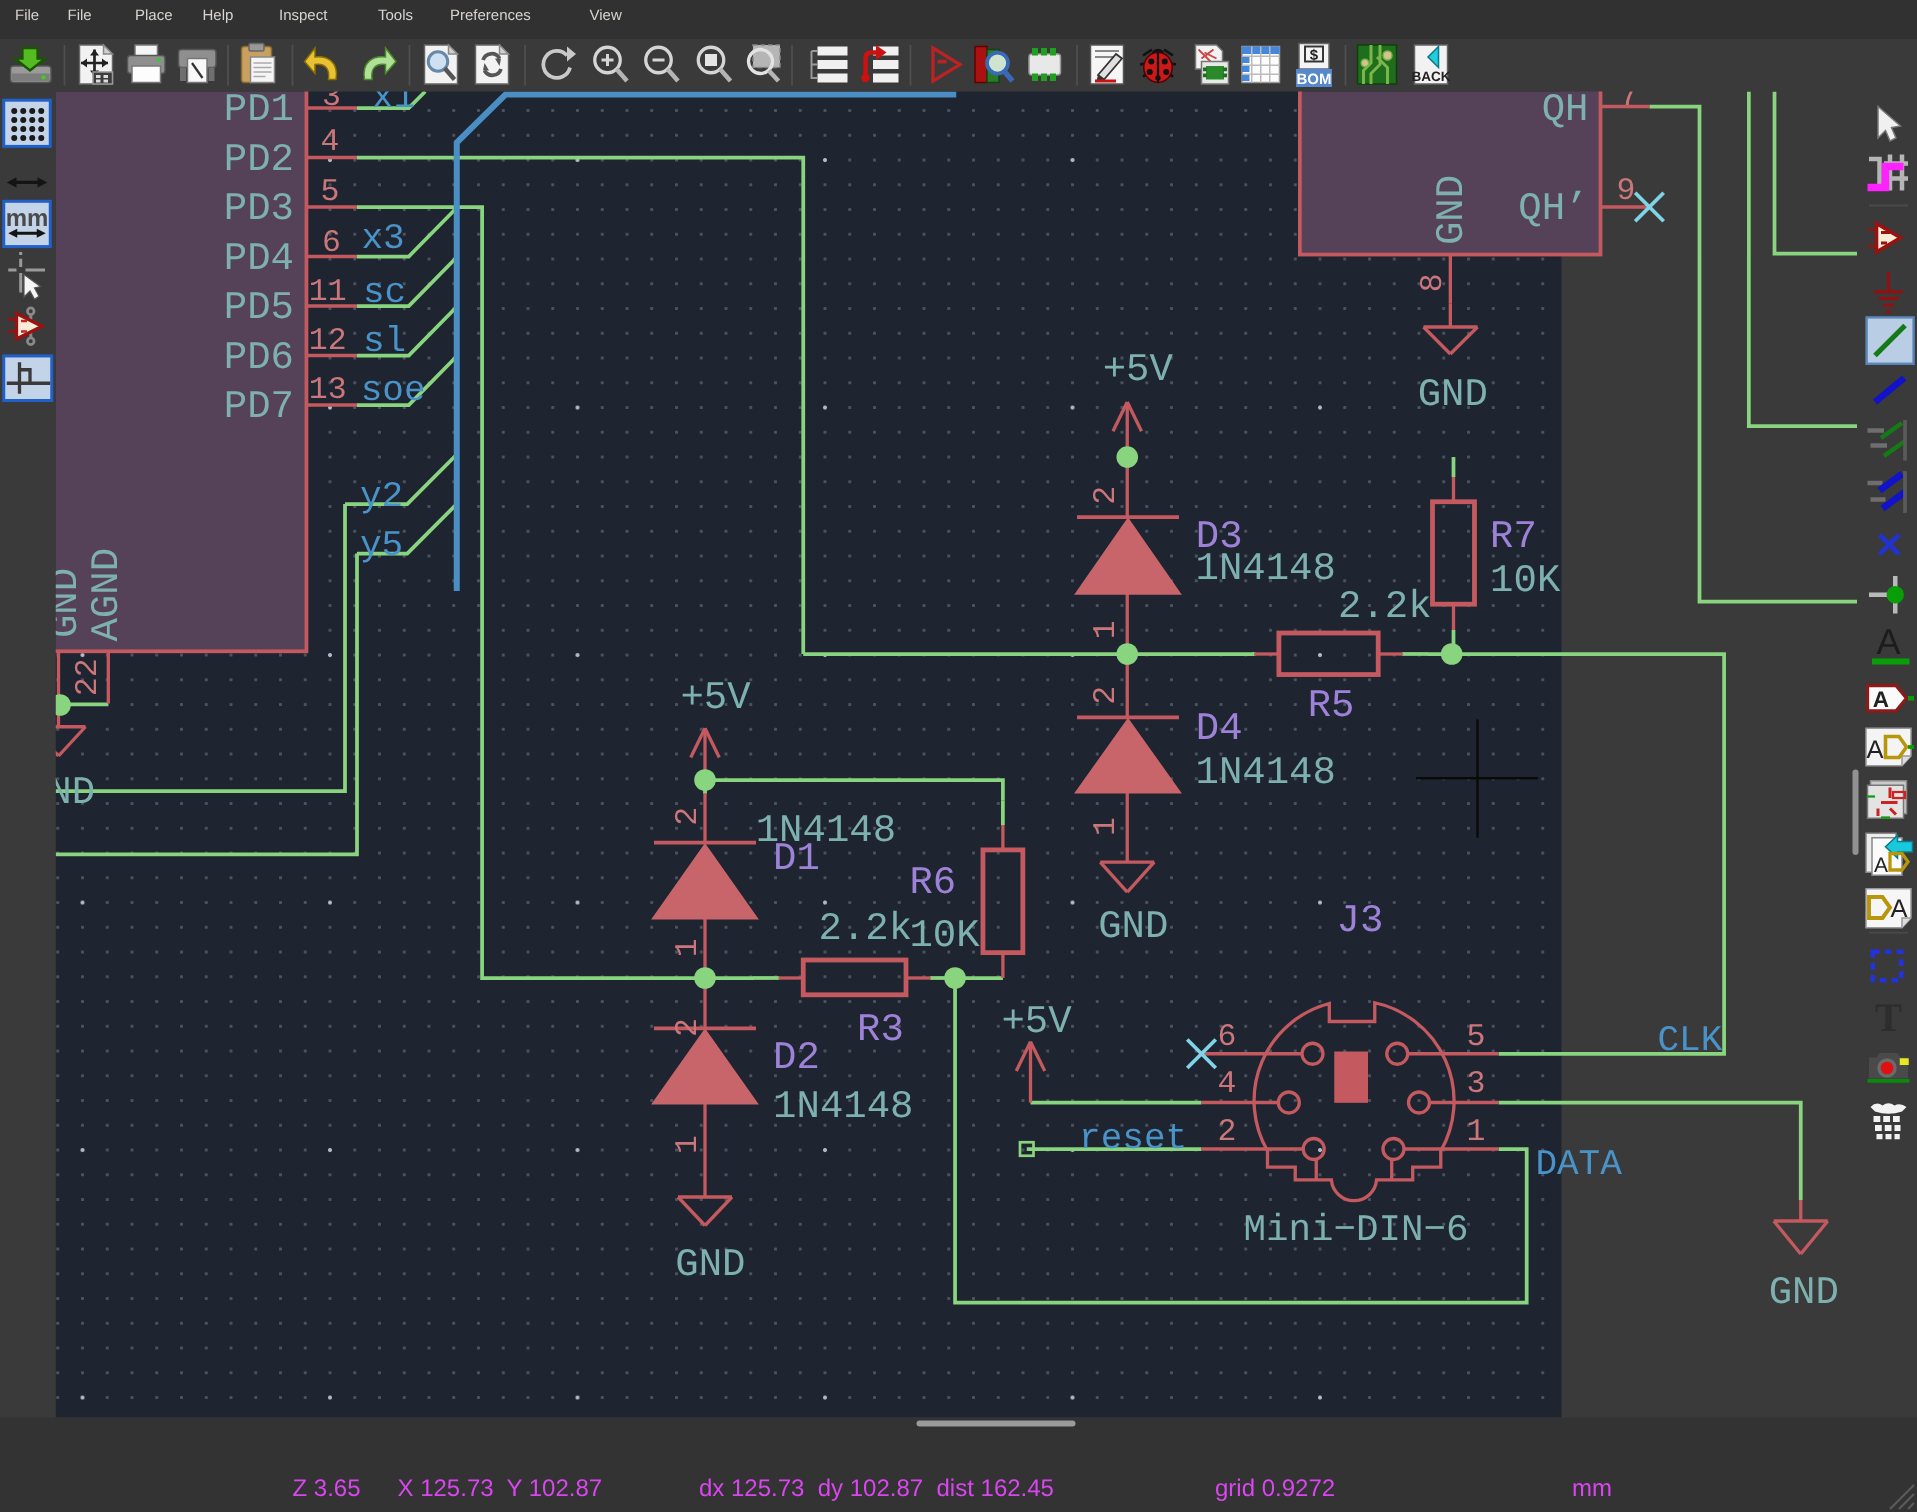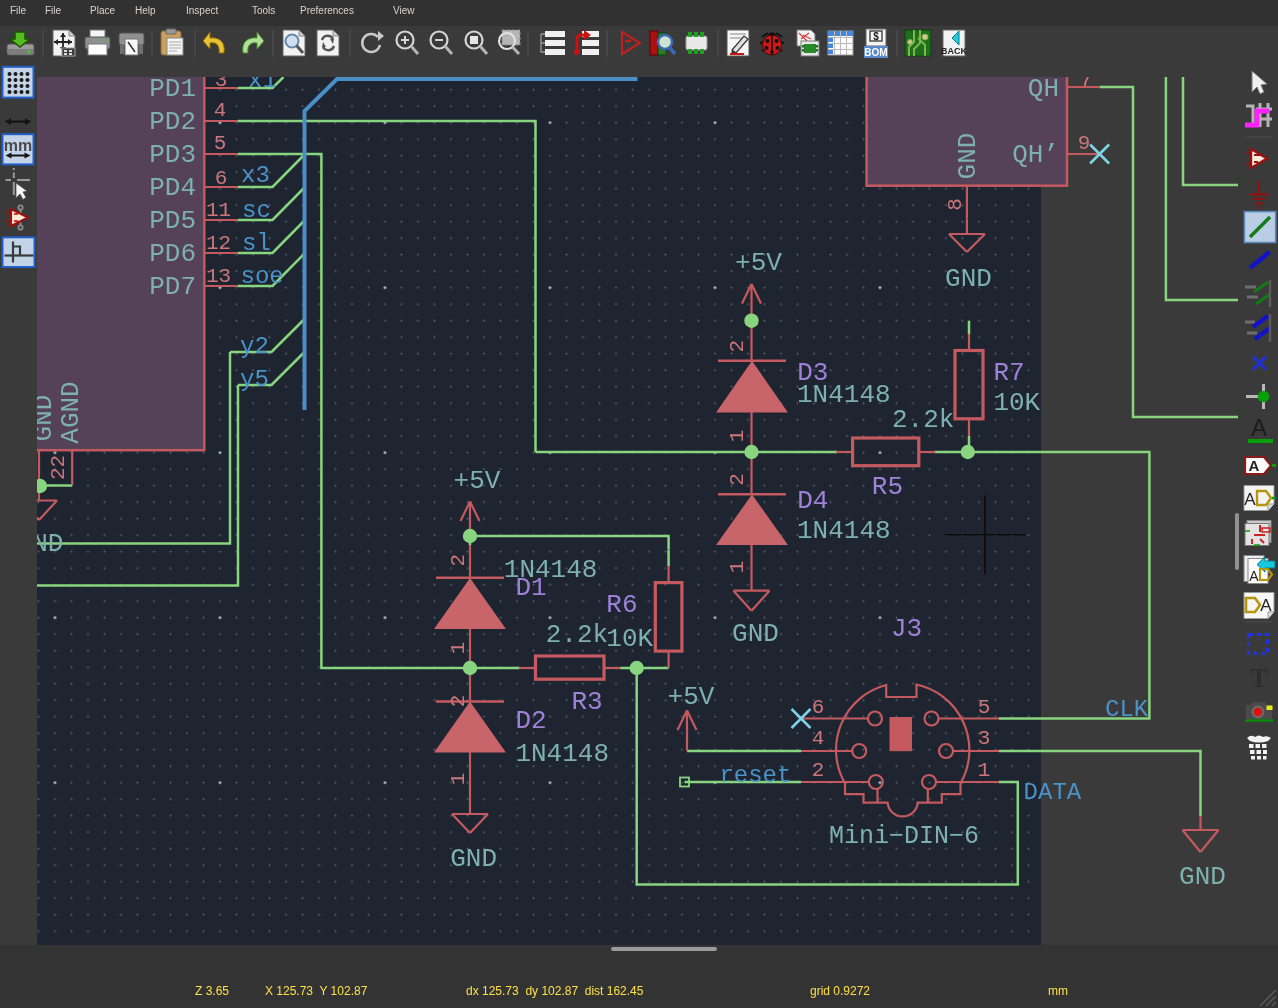--- a/index.html
+++ b/index.html
@@ -3,28 +3,28 @@
 <meta charset="utf-8">
 <style>
   html,body{margin:0;padding:0;}
   body{width:1278px;height:1008px;overflow:hidden;background:#3a3a3a;position:relative;
        font-family:"Liberation Sans",sans-serif;}
   #menubar{position:absolute;left:0;top:0;width:1278px;height:26px;background:#313131;}
   #menubar span{position:absolute;top:4.5px;font-size:10px;color:#d8d4cf;}
   #toolbar{position:absolute;left:0;top:26px;width:1278px;height:35px;background:#3a3a3a;}
   #lefttb{position:absolute;left:0;top:61px;width:37px;height:884px;background:#3a3a3a;}
   #righttb{position:absolute;left:1238px;top:61px;width:40px;height:884px;background:#3a3a3a;}
-  #canvas{position:absolute;left:37px;top:77px;width:1004px;height:884px;background-color:#1e2530;
+  #canvas{position:absolute;left:37px;top:61px;width:1004px;height:884px;background-color:#1e2530;
     background-image:
       radial-gradient(circle, rgba(200,210,225,0.8) 0 1.2px, transparent 1.5px),
       radial-gradient(circle, rgba(148,158,172,0.38) 0 0.9px, transparent 1.2px);
     background-size:165px 165px,16.5px 16.5px;
-    background-position:-64.5px -36.8px,-6.75px 4.45px;border-radius:11px;}
+    background-position:-64.5px -36.8px,-6.75px 4.45px;}
   #statusbar{position:absolute;left:0;top:945px;width:1278px;height:63px;background:#333333;}
-  #statusbar span{position:absolute;top:39px;font-size:12px;color:#fde047;}
+  #statusbar span{position:absolute;top:39px;font-size:16px;color:#d946ef;}
 </style>
 </head>
 <body>
 <div id="menubar">
   <span style="left:10px">File</span>
   <span style="left:45px">File</span>
   <span style="left:90px">Place</span>
   <span style="left:135px">Help</span>
   <span style="left:186px">Inspect</span>
   <span style="left:252px">Tools</span>

